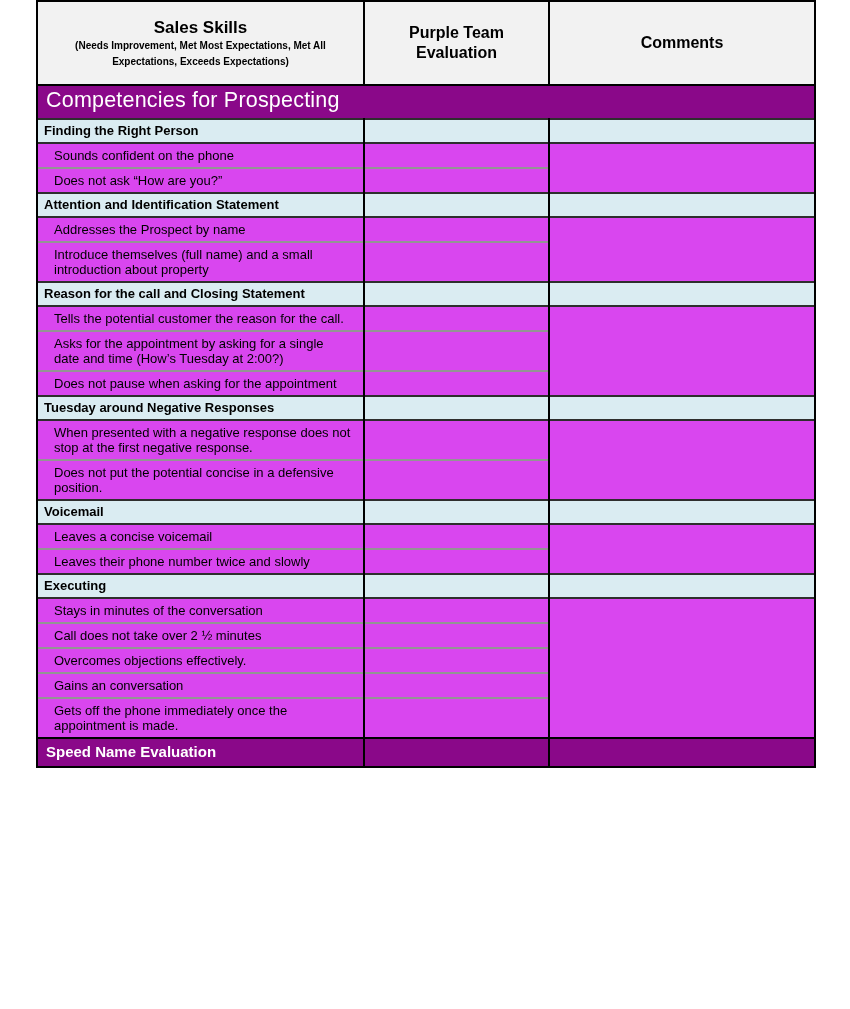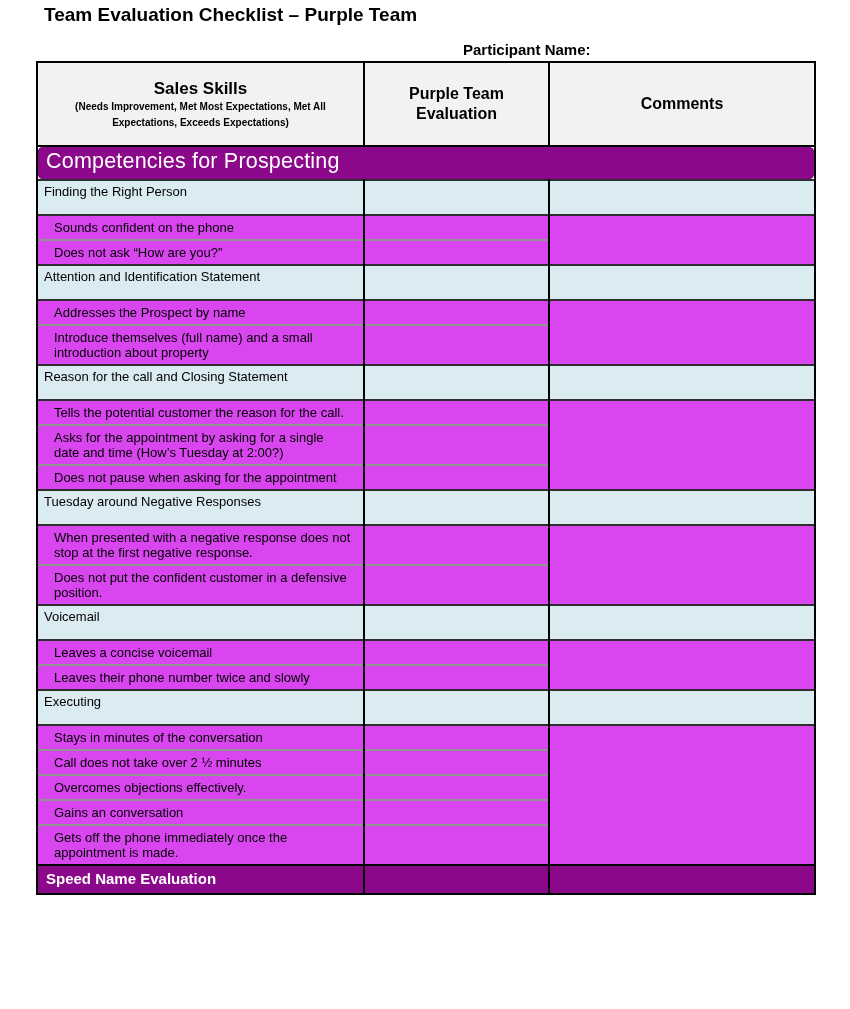--- a/index.html
+++ b/index.html
@@ -44,53 +44,51 @@
   .col1-sub   { font-size: 10px; font-weight: 700; line-height: 16px; }
   .th-mid, .th-comments { font-size: 16px; font-weight: 700; line-height: 20px; }
 
   
   tr.band td {
     background: var(--purple, #8A0889); color: #fff;
     border-top: 2px solid #000;
   }
   tr.band.top td {
     font-size: 21.5px; font-weight: 400; letter-spacing: 0.2px;
-    padding: 2px 10px 5px 8px; height: 31px; vertical-align: middle; border-radius: 8px;
+    padding: 2px 10px 5px 8px; height: 31px; vertical-align: middle;
   }
   tr.band.bottom td {
     font-size: 15px; font-weight: 700;
     padding: 4px 10px 6px 8px; height: 28px; vertical-align: middle;
   }
 
   
   tr.section td {
     background: var(--lightblue, #DAECF2);
     border-top: 2px solid #2e2e2e;
-    font-size: 13px; font-weight: 400; line-height: 16px;
-    padding: 3px 8px 14px 6px; vertical-align: middle; height: 22px;
+    font-size: 13px; font-weight: 700; line-height: 16px;
+    padding: 3px 8px 3px 6px; vertical-align: middle; height: 22px;
   }
 
   
   tr.item td {
     background: #d946ef;
     border-top: 2px solid #949494;
     font-size: 13px; line-height: 15px;
     padding: 4px 12px 4px 16px; vertical-align: middle;
   }
   tr.item.first td { border-top: 2px solid #2e2e2e; }
   td.eval-cell, td.comment-cell, td.sec-cell { padding: 0; }
 </style>
 </head>
 <body>
 
 <div class="page">
 
-  <div class="doc-subtitle">Team Evaluation Checklist – Purple Team</div>
-
-  <div class="participant-row">Participant Name:</div>
+
 
   <table class="eval-table">
     <colgroup>
       <col style="width:327px">
       <col style="width:185px">
       <col style="width:266px">
     </colgroup>
 
     <tbody>
         <tr class="thead">
@@ -159,21 +157,21 @@
       <td>Tuesday around Negative Responses</td>
       <td class="sec-cell"></td>
       <td class="sec-cell"></td>
     </tr>
     <tr class="item first">
       <td>When presented with a negative response does not stop at the first negative response.</td>
       <td class="eval-cell"></td>
       <td class="comment-cell" rowspan="2"></td>
     </tr>
     <tr class="item">
-      <td>Does not put the confident customer in a defensive position.</td>
+      <td>Does not put the potential concise in a defensive position.</td>
       <td class="eval-cell"></td>
     </tr>
 
     <tr class="section">
       <td>Voicemail</td>
       <td class="sec-cell"></td>
       <td class="sec-cell"></td>
     </tr>
     <tr class="item first">
       <td>Leaves a concise voicemail</td>

